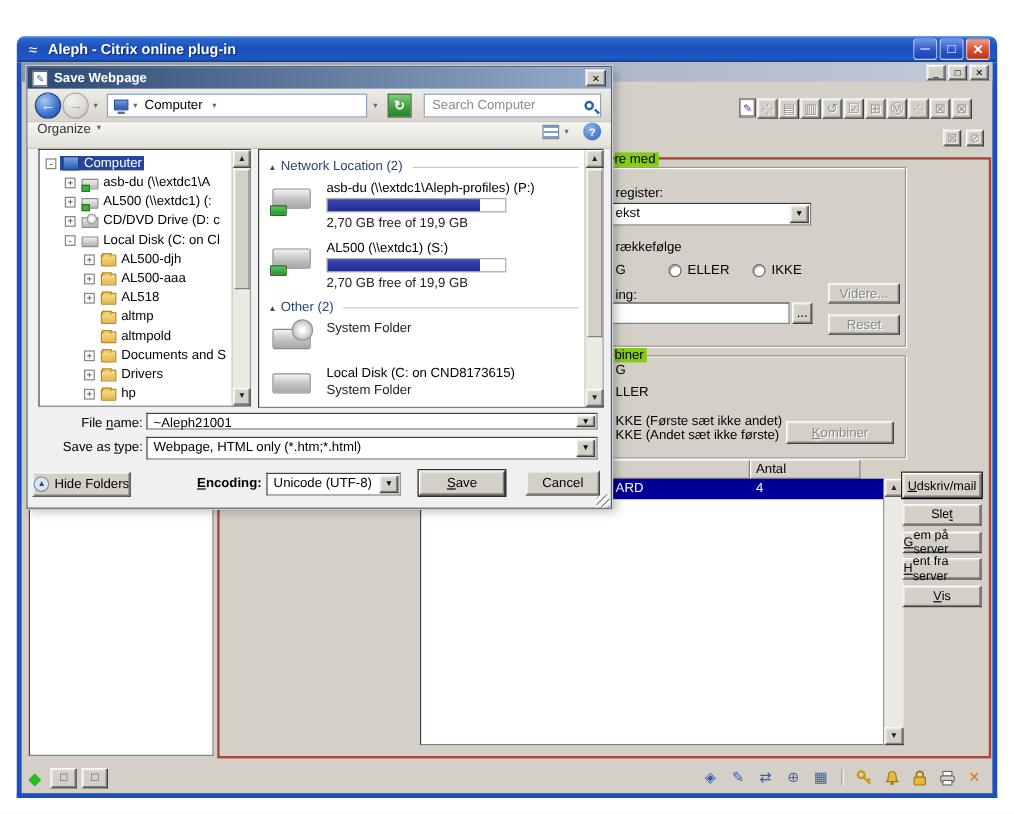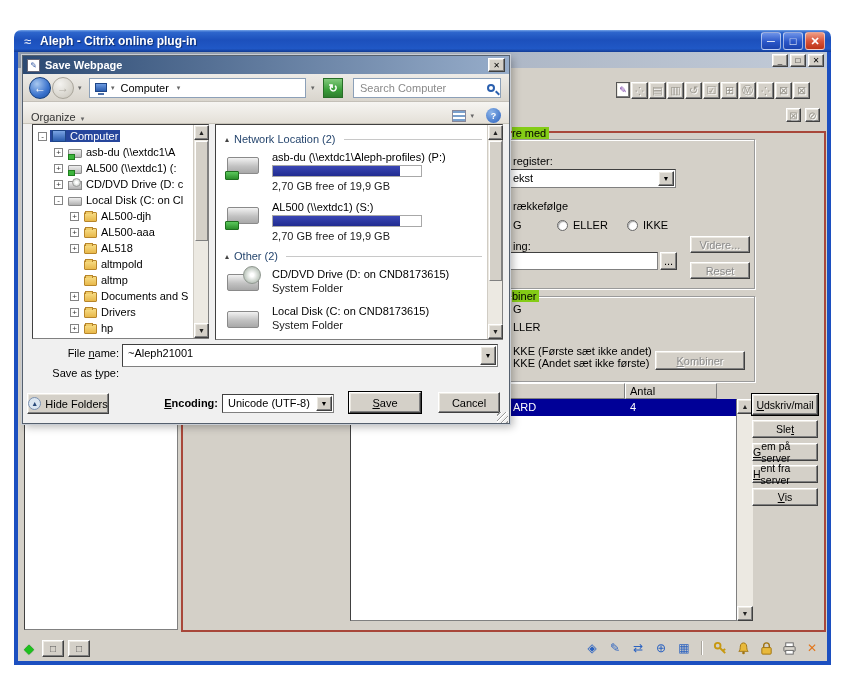--- a/index.html
+++ b/index.html
@@ -95,21 +95,21 @@
     color:#fff; font-size:11px; font-weight:bold; display:flex; align-items:center; justify-content:center; }
   .search-input { width:100%; height:100%; border:0; outline:none; padding:0 20px 0 6px;
     font:11px "Liberation Sans",sans-serif; color:#444; background:transparent; }
   .search-input::placeholder { color:#8a8a8a; }
   .magnifier { position:absolute; right:5px; top:5px; width:8px; height:8px; border:2px solid #2a5fae;
     border-radius:50%; }
   .magnifier::after { content:""; position:absolute; left:6px; top:6px; width:5px; height:2px;
     background:#2a5fae; transform:rotate(45deg); }
   .dlg-toolbar { left:0; top:46px; width:486px; height:22px;
     background:linear-gradient(180deg,#f6f5f2,#e4e0d8); border-bottom:1px solid #c8c4ba;
-    display:flex; align-items:flex-end; padding:0 8px; color:#333; }
+    display:flex; align-items:flex-start; padding:0 8px; color:#333; }
   .views-icon { width:14px; height:12px; background:repeating-linear-gradient(180deg,#7aa0cc 0 2px,#fff 2px 4px);
     border:1px solid #889; }
   .help-icon { width:15px; height:15px; border-radius:50%;
     background:radial-gradient(circle at 35% 30%,#8cb4e8,#2a62c0); color:#fff; font-weight:bold;
     font-size:9px; display:flex; align-items:center; justify-content:center; }
 
   #tree-panel { left:9px; top:68px; width:177px; height:215px; }
   #list-panel { left:192px; top:68px; width:288px; height:216px; }
   .panel-sb { position:absolute; right:0; top:0; bottom:0; width:15px; background:#ece9e2;
     border-left:1px solid #d0ccc4; }
@@ -410,28 +410,28 @@
             <span class="expand">+</span>
             <span class="hl">
               <span class="ticon icon-folder"></span>
               <span class="tlabel">AL518</span>
             </span>
           </div>
           <div class="tree-row" style="padding-left: 36px;">
             <span class="expand hidden"></span>
             <span class="hl">
               <span class="ticon icon-folder"></span>
+              <span class="tlabel">altmp</span>
+            </span>
+          </div>
+          <div class="tree-row" style="padding-left: 36px;">
+            <span class="expand hidden"></span>
+            <span class="hl">
+              <span class="ticon icon-folder"></span>
               <span class="tlabel">altmpold</span>
-            </span>
-          </div>
-          <div class="tree-row" style="padding-left: 36px;">
-            <span class="expand hidden"></span>
-            <span class="hl">
-              <span class="ticon icon-folder"></span>
-              <span class="tlabel">altmp</span>
             </span>
           </div>
           <div class="tree-row" style="padding-left: 36px;">
             <span class="expand">+</span>
             <span class="hl">
               <span class="ticon icon-folder"></span>
               <span class="tlabel">Documents and S</span>
             </span>
           </div>
           <div class="tree-row" style="padding-left: 36px;">
@@ -490,21 +490,20 @@
           <div class="group-header">
             <span class="ga">▴</span>
             <span class="gl">Other (2)</span>
             <span class="gline"></span>
           </div>
           <div class="file-item">
             <div class="fi-icon big-cd-drive">
               <div class="drive-body"></div>
             </div>
             <div class="fi-text">
-              <div class="fi-name">CD/DVD Drive (D: on CND8173615)</div>
               <div class="fi-detail">System Folder</div>
             </div>
           </div>
           <div class="file-item">
             <div class="fi-icon big-disk">
               <div class="drive-body"></div>
             </div>
             <div class="fi-text">
               <div class="fi-name">Local Disk (C: on CND8173615)</div>
               <div class="fi-detail">System Folder</div>
@@ -512,25 +511,29 @@
           </div>
         </div>
       <div class="panel-sb">
         <span class="btn-classic sb-btn" style="top:0;">▲</span>
         <span class="sb-thumb" style="top:16px;height:140px;"></span>
         <span class="btn-classic sb-btn" style="bottom:0;">▼</span>
       </div>
     </div>
 
     <div class="abs fld-label" style="left:8px;top:291px;width:88px;"><span>File </span><u>n</u><span>ame:</span></div>
-    <div class="abs sunken" style="left:99px;top:288px;width:376px;height:23px;">
+    <div class="abs sunken" style="left:99px;top:288px;width:376px;height:14px;">
       <span class="combo-value">~Aleph21001</span>
       <span class="btn-classic combo-arrow">▼</span>
     </div>
     <div class="abs fld-label" style="left:8px;top:311px;width:88px;"><span>Save as </span><u>t</u><span>ype:</span></div>
+    <div class="abs sunken" style="left:99px;top:308px;width:376px;height:19px;">
+      <span class="combo-value">Webpage, HTML only (*.htm;*.html)</span>
+      <span class="btn-classic combo-arrow">▼</span>
+    </div>
 
     <div class="abs btn-classic" style="left:4px;top:337px;width:82px;height:21px;gap:4px;">
       <span style="width:13px;height:13px;border-radius:50%;background:#dbe6f1;border:1px solid #7a90b0;font-size:7px;display:flex;align-items:center;justify-content:center;color:#2a4a7a;">▲</span>
       <span>Hide Folders</span>
     </div>
     <div class="abs fld-label" style="left:110px;top:341px;width:85px;font-weight:bold;"><span></span><u>E</u><span>ncoding:</span></div>
     <div class="abs sunken" style="left:199px;top:338px;width:112px;height:19px;">
       <span class="combo-value">Unicode (UTF-8)</span>
       <span class="btn-classic combo-arrow">▼</span>
     </div>

